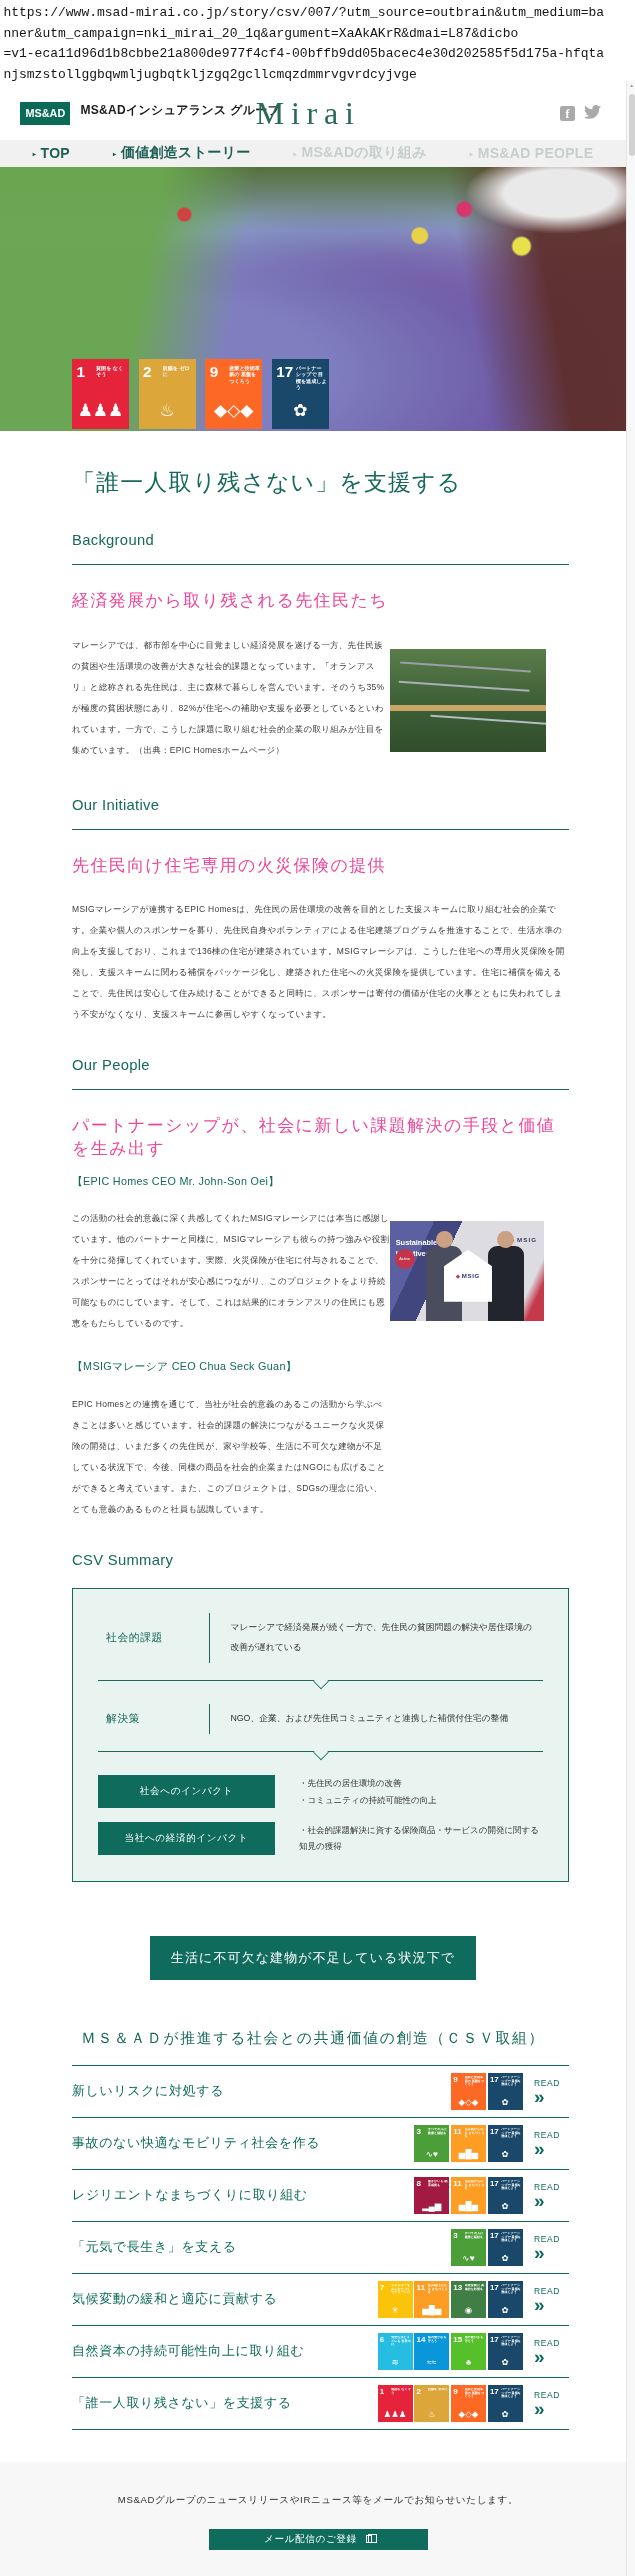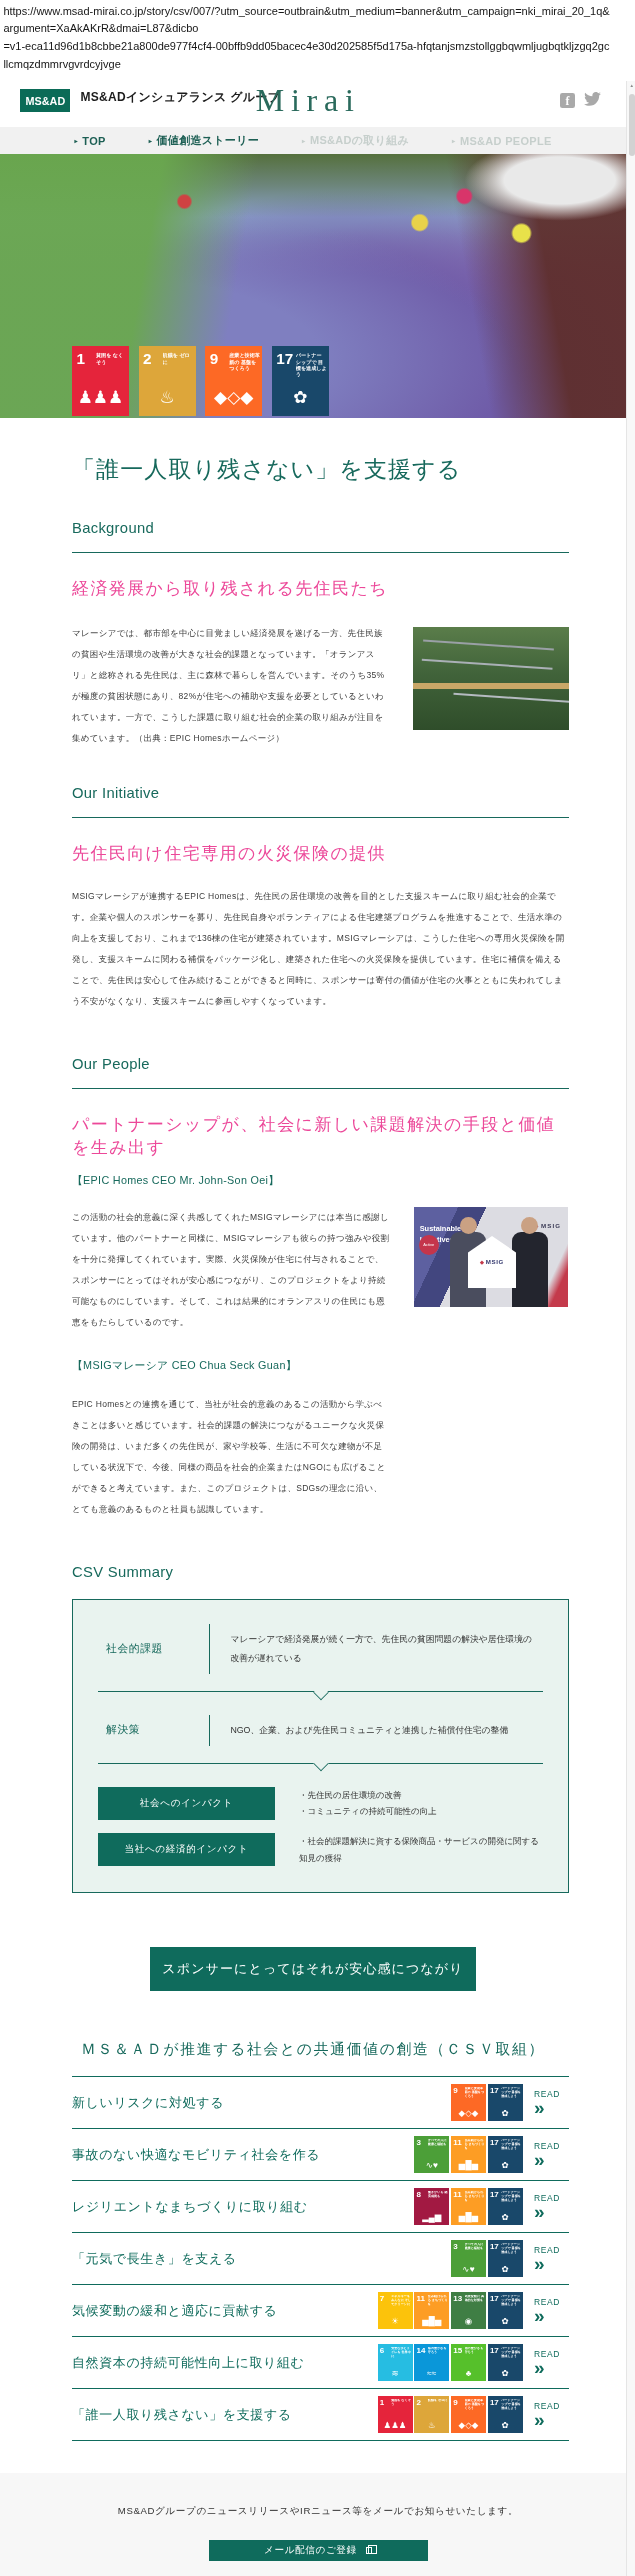--- a/index.html
+++ b/index.html
@@ -1,39 +1,39 @@
 <!DOCTYPE html>
 <html style="font-size:9px"><head>
 <meta charset="utf-8">
 <style>
   *{box-sizing:border-box;margin:0;padding:0}
   body{width:636px;height:2576px;position:relative;background:#fff;overflow:hidden;
        font-family:"Liberation Sans",sans-serif;color:#333}
   .page{width:626px}
 
   
-  .url-bar{padding:2.8px 3.4px 0;font-family:Liberation Sans, sans-serif;font-size:11px;line-height:1.6;
+  .url-bar{padding:2.8px 3.4px 0;font-family:Liberation Mono, monospace;font-size:13px;line-height:1.6;
            color:#161616;word-break:break-all;width:613px}
 
   
   .site-head{height:54px;position:relative;background:#fff}
   .logo-left{position:absolute;left:20.4px;top:16px;display:flex;align-items:flex-start;gap:10px;cursor:pointer}
   .logo-sq{width:50px;height:23px;background:#0b6b57;color:#fff;display:flex;align-items:center;
            justify-content:center;font-size:10.8px;font-weight:bold;letter-spacing:0}
   .logo-type{font-size:12px;font-weight:bold;color:#1c1c1c;letter-spacing:0.3px}
   .mirai{position:absolute;left:0;right:9.6px;top:9px;text-align:center;
          font-family:"Liberation Serif",serif;font-size:32px;color:#2a6a5c;letter-spacing:6.8px;font-weight:normal}
   .socials{position:absolute;right:25px;top:19.3px;display:flex;gap:9px;align-items:center}
   .fb{width:14.8px;height:14.8px;background:#a9a9a9;border-radius:2.3px;color:#fff;font-weight:bold;
       display:flex;align-items:flex-end;justify-content:center;font-size:12px;line-height:.95;
       font-family:"Liberation Serif",serif;cursor:pointer}
   .tw{cursor:pointer;display:block}
 
   
-  .nav{height:27px;background:#f1f1f1;display:flex;justify-content:center;gap:43px;font-size:11px}
+  .nav{height:27px;background:#f1f1f1;display:flex;justify-content:center;gap:43px;font-size:14px}
   .nav-item{display:flex;align-items:center;gap:4.5px;cursor:pointer;letter-spacing:0.3px}
   .nav-item::before{content:"▸";font-size:6.2px}
   .nav .on{color:#1d5f54;font-weight:bold}
   .nav .off{color:#c6cfcc;font-weight:bold}
   .fnav{background:#0f6b5c;height:35px}
   .fnav .on{color:#fff}
   .fnav .off{color:#5f968b}
 
   
   .hero{height:264px;width:636px;position:relative;background-color:#7d6fb2;background:
@@ -66,23 +66,23 @@
   .s-mini .g{bottom:3.4px;font-size:8.5px}
 
   
   .main-title{margin:33px 0 0 72px;width:499px;font-size:23px;line-height:1.58;color:#17695c;
               letter-spacing:1.1px;font-weight:500}
   .sec{margin-left:72px;width:497px}
   .sec-label{font-size:14.8px;color:#17695c;font-weight:normal;letter-spacing:0.3px}
   .rule{border:none;border-top:1.1px solid #17695c;margin-top:16px}
   .h2{font-size:17px;color:#ec4899;font-weight:500;letter-spacing:1.4px;margin-top:24px}
   .body-txt{font-size:8.5px;line-height:21px;color:#3a3a3a;letter-spacing:0.3px}
-  .cols{display:flex;margin-top:23px;gap:24px;align-items:flex-start}
+  .cols{display:flex;margin-top:23px;align-items:center}
   .col-txt{width:318px}
-  .mt56{margin-top:32px}.mt64{margin-top:36px}.mt70{margin-top:44px}.mt38{margin-top:21.6px}.mt36{margin-top:20.4px}
+  .mt56{margin-top:32px}.mt64{margin-top:36px}.mt70{margin-top:32px}.mt38{margin-top:21.6px}.mt36{margin-top:20.4px}
 
   .bg-img{width:156px;height:103px;flex:none;margin-top:4.5px;position:relative;overflow:hidden;
     background:linear-gradient(180deg,#5a7d4a 0%,#41633a 45%,#2f4d2a 100%)}
   .bg-img::before{content:"";position:absolute;left:0;right:0;top:56px;height:5.7px;background:#c9a767}
   .bg-img::after{content:"";position:absolute;left:10.2px;top:17px;width:131px;height:1.7px;background:#9aa0a6;
     box-shadow:0 19.3px 0 #aab0b6, 34px 51px 0 #b5bbc1;transform:rotate(4deg)}
 
   .quote-title{font-size:10.8px;color:#17695c;margin-top:14.8px;letter-spacing:0.3px}
 
   .people-img{width:154px;height:100px;flex:none;position:relative;overflow:hidden;background:#dcdce2}
@@ -262,21 +262,21 @@
       </div>
       <div class="impact-row">
         <div class="impact-badge">当社への経済的インパクト</div>
         <div class="impact-bullets">
           <div>・社会的課題解決に資する保険商品・サービスの開発に関する知見の獲得</div>
         </div>
       </div>
     </div>
   </div>
 
-  <div class="cta">スポンサーにとってはそれが安心感につながり</div>
+  <div class="cta">生活に不可欠な建物が不足している状況下で</div>
 
   <div class="clist-head">ＭＳ＆ＡＤが推進する社会との共通価値の創造（ＣＳＶ取組）</div>
   <div class="clist">
 
     <div class="crow">
       <span class="crow-title">新しいリスクに対処する</span>
       <span class="crow-icons">
         <span class="sdg s-mini" style="background-color: rgb(253, 105, 37);">
             <span class="n">9</span>
             <span class="l">産業と技術革新の 基盤をつくろう</span>

